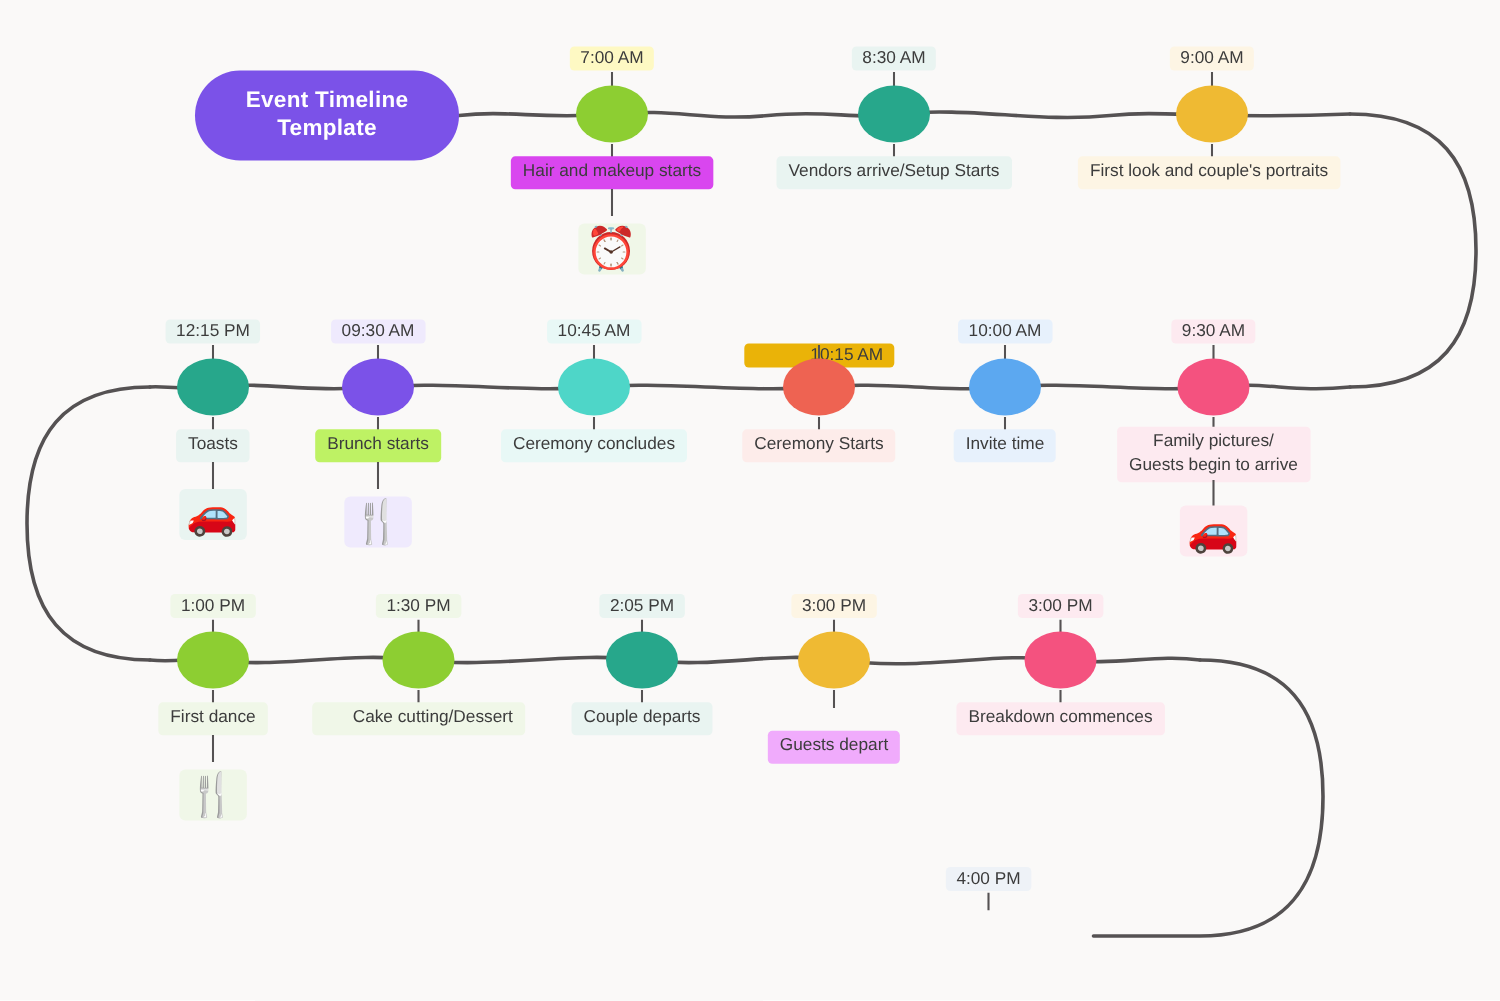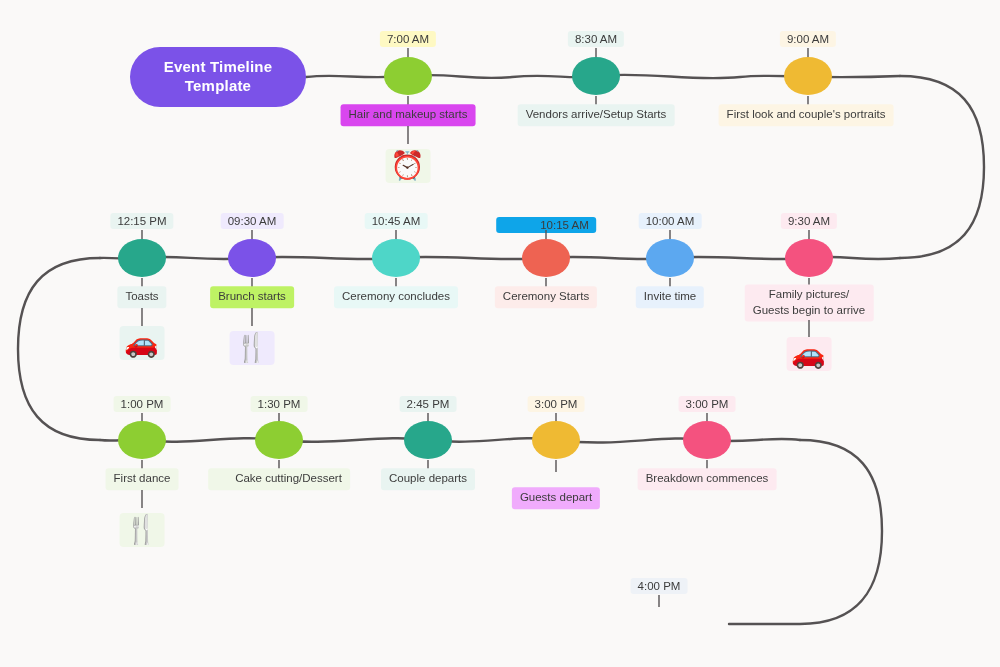--- a/index.html
+++ b/index.html
@@ -171,21 +171,21 @@
   <div class="time-chip" style="left:670px; top:221px; background:#e7f1fc;">10:00 AM</div>
   <svg style="position:absolute;left:669px;top:230px;" width="2" height="14">
       <line x1="1" y1="0" x2="1" y2="14" stroke="#555253" stroke-width="1.4"></line>
     </svg>
   <div class="node" style="left:670px; top:258px; background:#5CA8F0;"></div>
   <svg style="position:absolute;left:669px;top:278px;" width="2" height="12">
       <line x1="1" y1="0" x2="1" y2="12" stroke="#555253" stroke-width="1.4"></line>
     </svg>
   <div class="desc-chip" style="left:670px; top:297px; background:#e7f1fc;">Invite time</div>
 
-  <div class="time-chip" style="left:546px; top:225px; background:#0ea5e9;padding-left:44px;">10:15 AM</div>
+  <div class="time-chip" style="left:546px; top:237px; background:#eab308;padding-left:44px;">10:15 AM</div>
   <svg style="position:absolute;left:545px;top:230px;" width="2" height="14">
       <line x1="1" y1="0" x2="1" y2="14" stroke="#555253" stroke-width="1.4"></line>
     </svg>
   <div class="node" style="left:546px; top:258px; background:#EE6352;"></div>
   <svg style="position:absolute;left:545px;top:278px;" width="2" height="12">
       <line x1="1" y1="0" x2="1" y2="12" stroke="#555253" stroke-width="1.4"></line>
     </svg>
   <div class="desc-chip" style="left:546px; top:297px; background:#fdecea;">Ceremony Starts</div>
 
   <div class="time-chip" style="left:396px; top:221px; background:#e8f8f6;">10:45 AM</div>
@@ -243,21 +243,21 @@
   <div class="time-chip" style="left:279px; top:404px; background:#f0f7e8;">1:30 PM</div>
   <svg style="position:absolute;left:278px;top:413px;" width="2" height="14">
       <line x1="1" y1="0" x2="1" y2="14" stroke="#555253" stroke-width="1.4"></line>
     </svg>
   <div class="node" style="left:279px; top:440px; background:#8DCE32;"></div>
   <svg style="position:absolute;left:278px;top:460px;" width="2" height="12">
       <line x1="1" y1="0" x2="1" y2="12" stroke="#555253" stroke-width="1.4"></line>
     </svg>
   <div class="desc-chip" style="left:279px; top:479px; background:#f0f7e8;padding-left:27px;">Cake cutting/Dessert</div>
 
-  <div class="time-chip" style="left:428px; top:404px; background:#e9f4f1;">2:45 PM</div>
+  <div class="time-chip" style="left:428px; top:404px; background:#e9f4f1;">2:05 PM</div>
   <svg style="position:absolute;left:427px;top:413px;" width="2" height="14">
       <line x1="1" y1="0" x2="1" y2="14" stroke="#555253" stroke-width="1.4"></line>
     </svg>
   <div class="node" style="left:428px; top:440px; background:#27A78B;"></div>
   <svg style="position:absolute;left:427px;top:460px;" width="2" height="12">
       <line x1="1" y1="0" x2="1" y2="12" stroke="#555253" stroke-width="1.4"></line>
     </svg>
   <div class="desc-chip" style="left:428px; top:479px; background:#e9f4f1;">Couple departs</div>
 
   <div class="time-chip" style="left:556px; top:404px; background:#fdf5e4;">3:00 PM</div>

